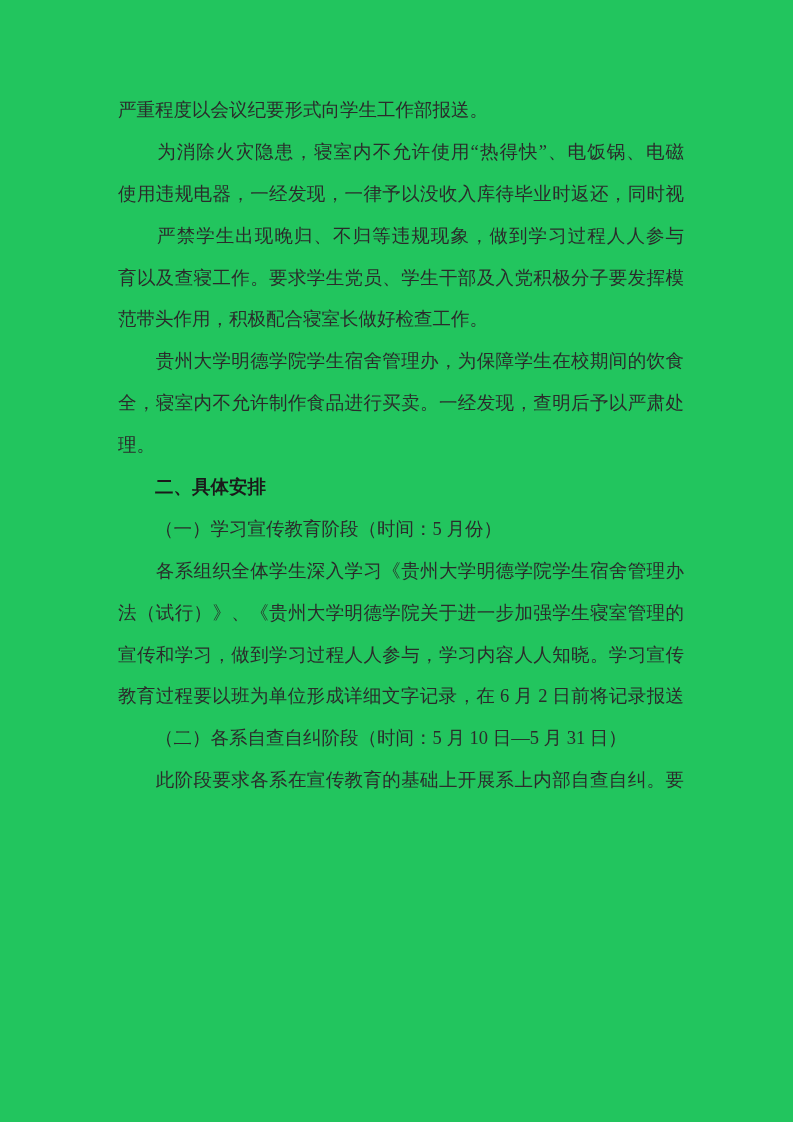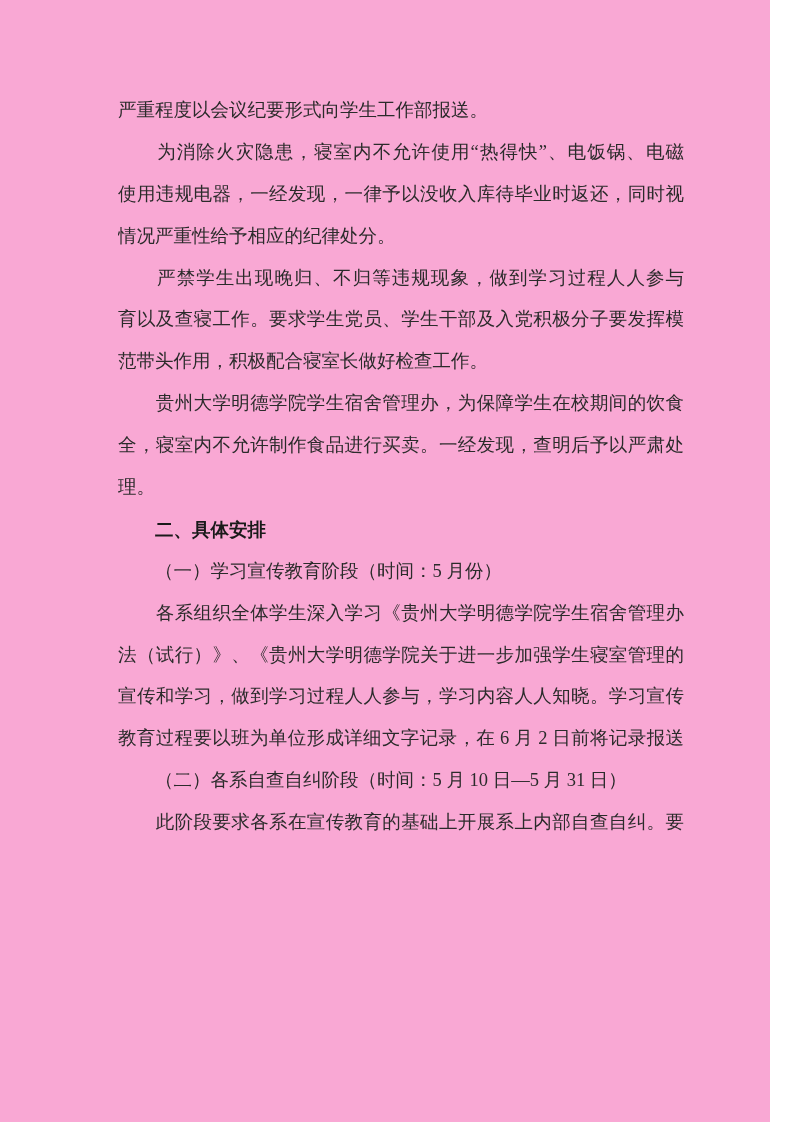--- a/index.html
+++ b/index.html
@@ -7,24 +7,23 @@
     padding: 0;
     background: #ffffff;
   }
   body {
     width: 793px;
     height: 1122px;
     overflow: hidden;
   }
   .page {
     position: relative;
-    width: 722px;
+    width: 793px;
     height: 1122px;
-    background: #f9a8d4;
-    padding-left: 48px;
+    background: #22c55e;
   }
   .content {
     position: absolute;
     left: 118px;
     top: 90px;
     width: 566px;
   }
   .line {
     height: 41.9px;
     line-height: 41.9px;
@@ -33,34 +32,33 @@
     color: #2b2b2b;
     letter-spacing: 0;
     overflow: hidden;
   }
   .line.justify {
     text-align: justify;
     text-align-last: justify;
     text-justify: inter-character;
   }
   .line.heading {
-    font-family: Liberation Sans, sans-serif;
+    font-family: Liberation Serif, serif;
     font-weight: 700;
     color: #1a1a1a;
   }
 </style>
 </head>
 <body>
 
 <div class="page">
   <div class="content" id="doc-content">
       <div class="line">严重程度以会议纪要形式向学生工作部报送。</div>
       <div class="line justify">　　为消除火灾隐患，寝室内不允许使用“热得快”、电饭锅、电磁</div>
       <div class="line justify">使用违规电器，一经发现，一律予以没收入库待毕业时返还，同时视</div>
-      <div class="line">情况严重性给予相应的纪律处分。</div>
       <div class="line justify">　　严禁学生出现晚归、不归等违规现象，做到学习过程人人参与</div>
       <div class="line justify">育以及查寝工作。要求学生党员、学生干部及入党积极分子要发挥模</div>
       <div class="line">范带头作用，积极配合寝室长做好检查工作。</div>
       <div class="line justify">　　贵州大学明德学院学生宿舍管理办，为保障学生在校期间的饮食安</div>
       <div class="line justify">全，寝室内不允许制作食品进行买卖。一经发现，查明后予以严肃处</div>
       <div class="line">理。</div>
       <div class="line heading">　　二、具体安排</div>
       <div class="line">　　（一）学习宣传教育阶段（时间：5 月份）</div>
       <div class="line justify">　　各系组织全体学生深入学习《贵州大学明德学院学生宿舍管理办</div>
       <div class="line justify">法（试行）》、《贵州大学明德学院关于进一步加强学生寝室管理的</div>

